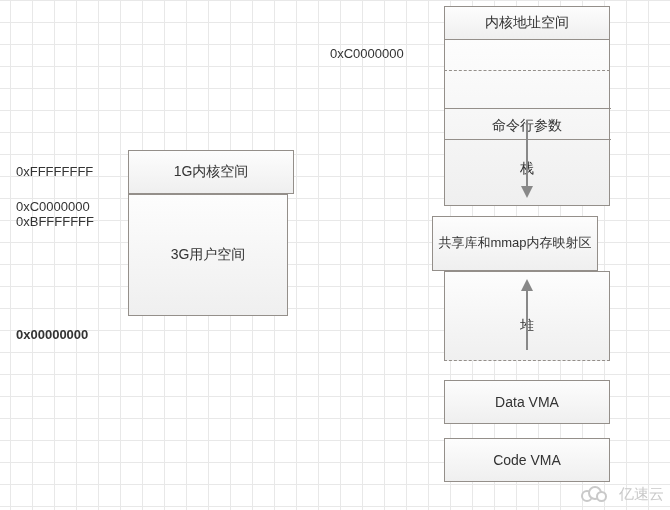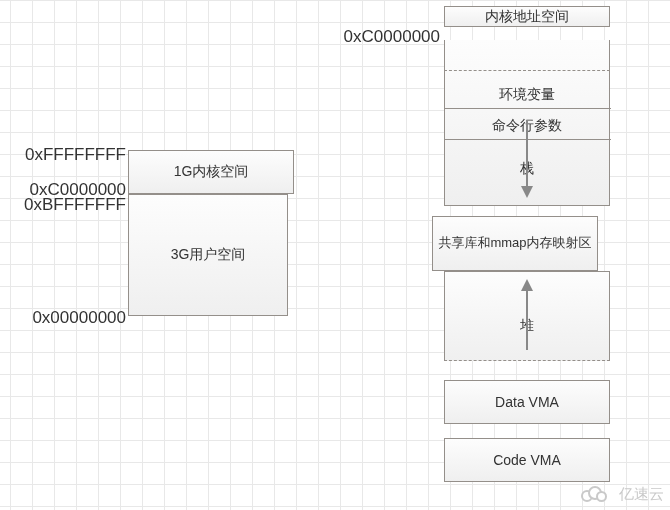--- a/index.html
+++ b/index.html
@@ -29,23 +29,24 @@
     border: 1px solid #948f8a;
     background: linear-gradient(#fdfdfd, #efefef);
     display: flex;
     align-items: center;
     justify-content: center;
     text-align: center;
     font-size: 14px;
   }
   .addr-label {
     position: absolute;
-    text-align: right;
-    font-size: 17px;
+    text-align: left;
+    font-size: 13px;
     width: 110px;
+    margin-top: 19px;
   }
   .arrow-shaft {
     position: absolute;
     width: 2px;
     background: #888;
   }
   .arrow-head-down {
     position: absolute;
     width: 0; height: 0;
     border-left: 6px solid transparent;
@@ -87,38 +88,37 @@
   }
 </style>
 </head>
 <body>
 
 <div class="grid-bg"></div>
 
 <div class="addr-label" style="left:16px; top:145px;">0xFFFFFFFF</div>
 <div class="addr-label" style="left:16px; top:180px;">0xC0000000</div>
 <div class="addr-label" style="left:16px; top:195px;">0xBFFFFFFF</div>
-<div class="addr-label" style="left:16px; top:308px;">0x00000000</div>
+<div class="addr-label" style="left:16px; top:308px;font-weight:bold;">0x00000000</div>
 
 <div class="box" style="left:128px; top:150px; width:166px; height:44px;">
   <span>1G内核空间</span>
 </div>
 <div class="box" style="left:128px; top:194px; width:160px; height:122px;">
   <span>3G用户空间</span>
 </div>
 
 <div class="addr-label" style="left:330px; top:27px;">0xC0000000</div>
 
-<div class="box" style="left:444px; top:6px; width:166px; height:21px;">
+<div class="box" style="left:444px; top:6px; width:166px; height:34px;">
   <span>内核地址空间</span>
 </div>
 
 <div class="box" style="left:444px; top:40px; width:166px; height:166px; flex-direction:column; border-top:none;">
 
-  <div style="position:absolute; top:46px; width:100%; text-align:center;">环境变量</div>
   <div style="position:absolute; left:0; top:68px; width:166px; border-top:1px solid #948f8a;"></div>
   <div style="position:absolute; top:77px; width:100%; text-align:center;">命令行参数</div>
   <div style="position:absolute; left:0; top:99px; width:166px; border-top:1px solid #948f8a;"></div>
   <div style="position:absolute; top:120px; width:100%; text-align:center;">栈</div>
 </div>
 
 <div class="dashed" style="left:444px; top:70px; width:166px;"></div>
 
 <div class="arrow-shaft" style="left:526px; top:120px; height:68px;"></div>
 <div class="arrow-head-down" style="left:521px; top:186px;"></div>

